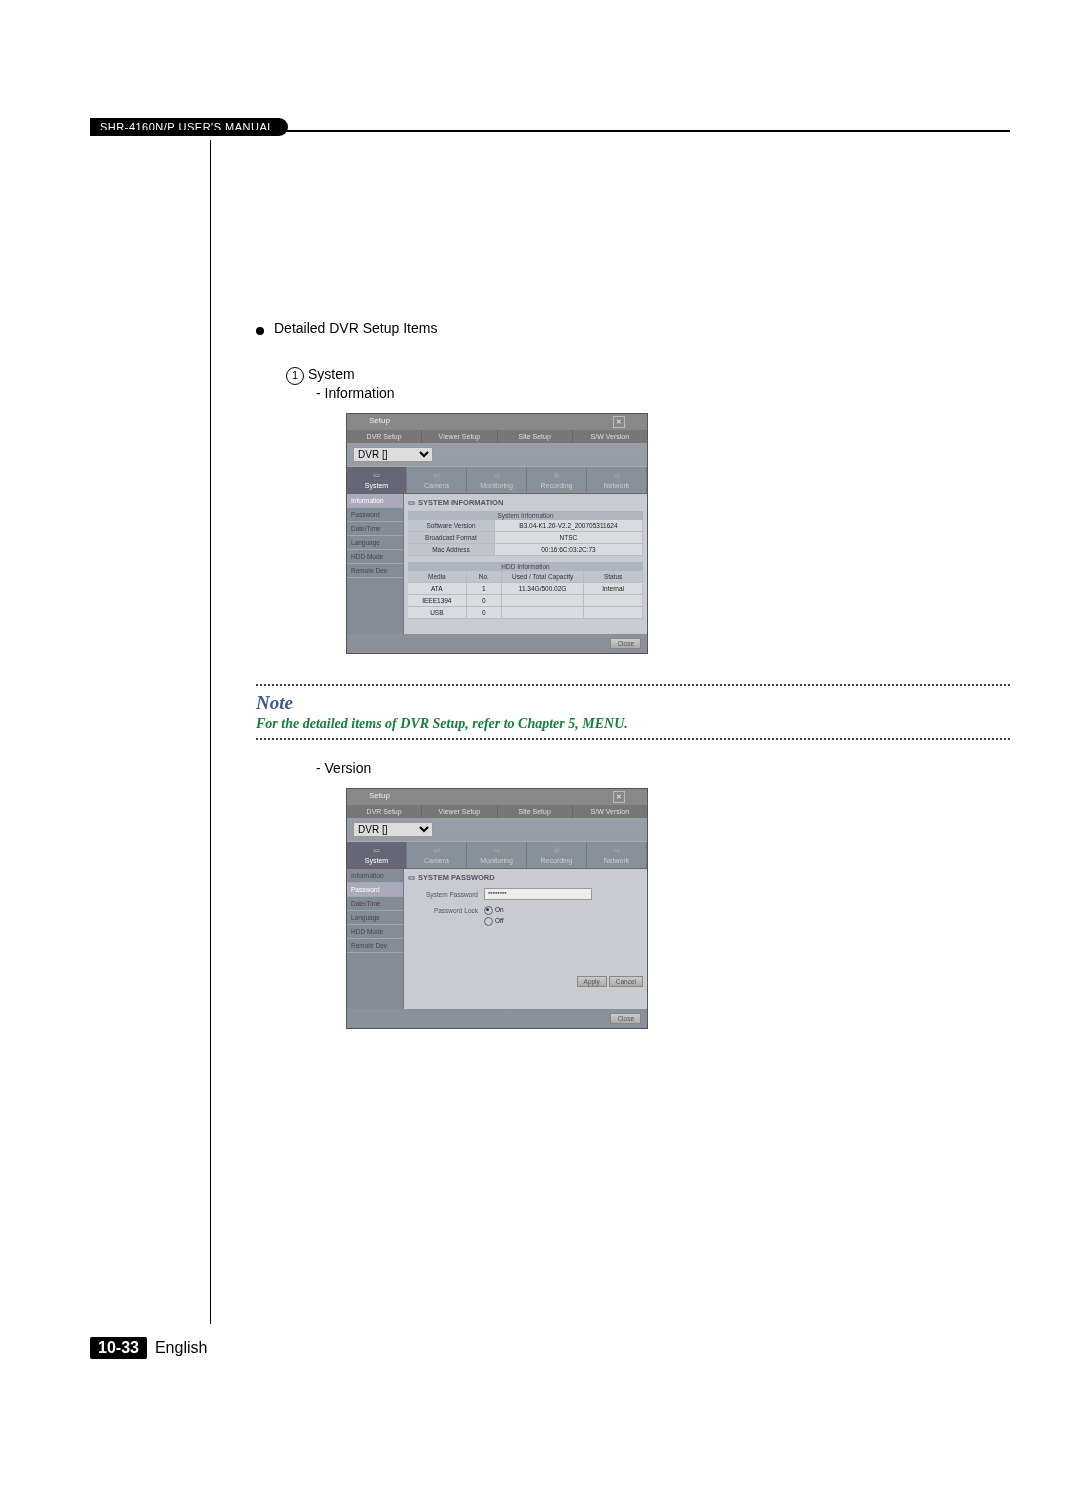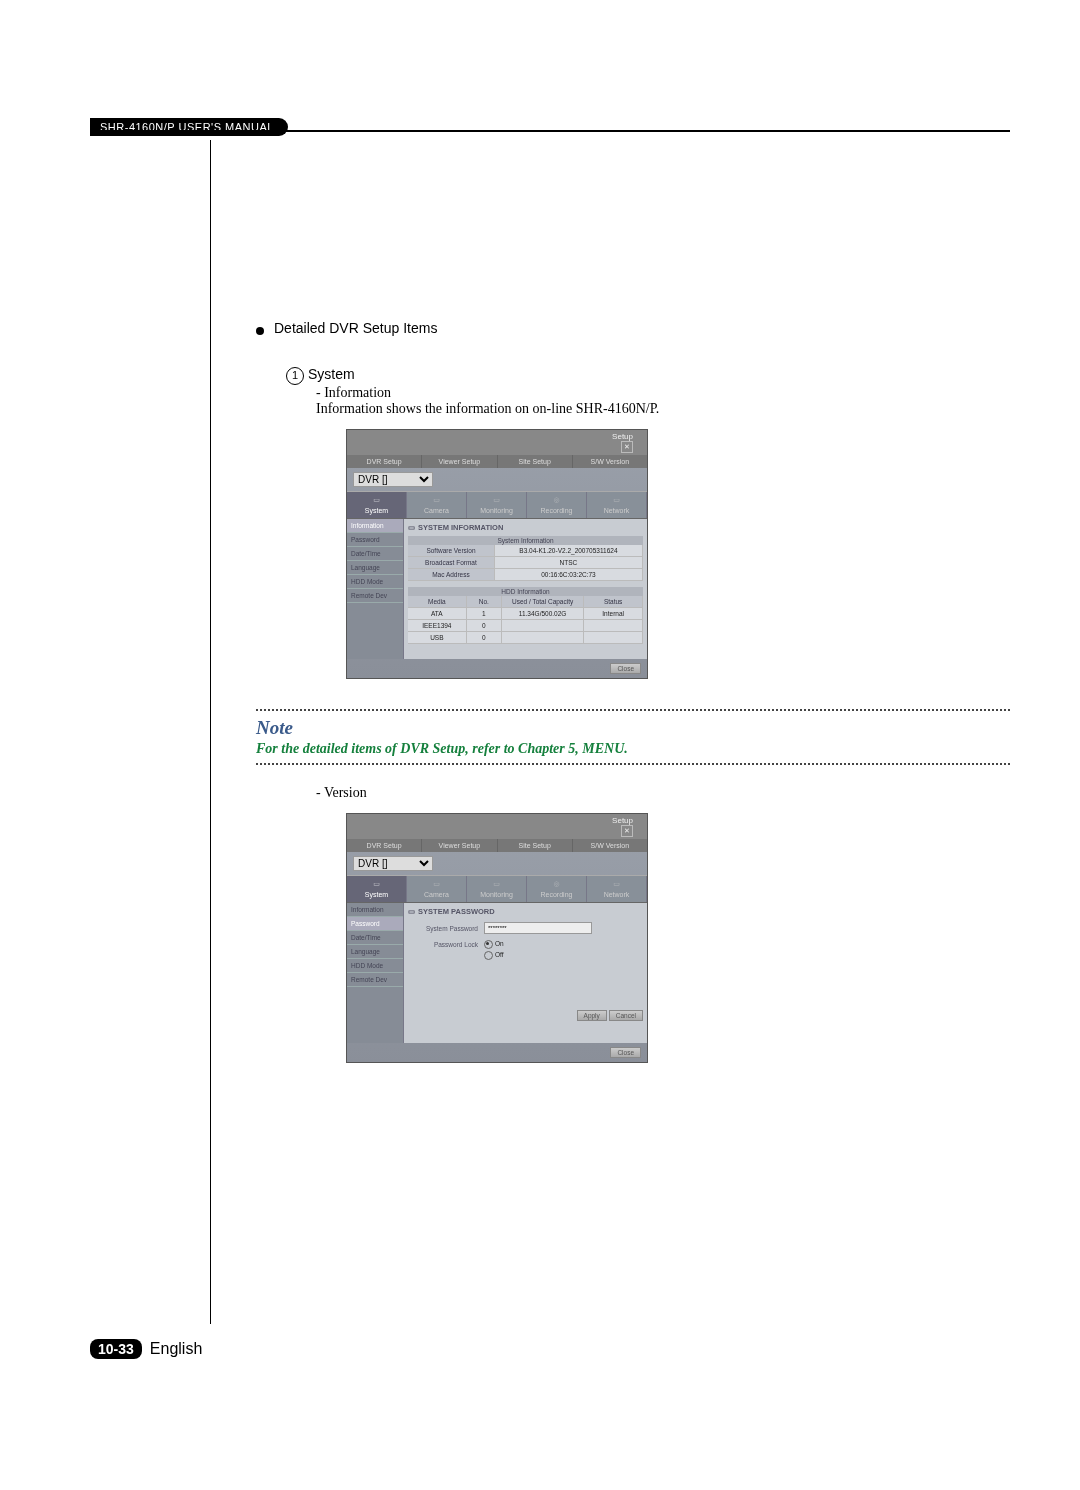--- a/index.html
+++ b/index.html
@@ -56,32 +56,32 @@
     width: 8px; height: 8px; background:#000; border-radius:50%;
     margin-top: 5px;
     flex-shrink:0;
   }
   .circled-num {
     display:inline-block;
     width:16px;height:16px;border:1px solid #000;border-radius:50%;
     text-align:center;line-height:14px;font-size:11px;margin-right:4px;
   }
   .indent1 { padding-left: 30px; margin-top: 30px; }
-  .indent2 { padding-left: 60px; font-family: Liberation Serif, serif; }
+  .indent2 { padding-left: 60px; }
   .screenshot-box {
     margin: 12px 0 30px 90px;
     width: 300px;
     background: linear-gradient(#9aa0aa,#8a8f99);
     border: 1px solid #555;
     font-size: 7px;
     color:#222;
   }
   .sb-titlebar {
-    background:#888;color:#eee;padding:2px 14px;display:flex;
-    justify-content:space-between;align-items:flex-end;font-size:8px;flex-direction:column;
+    background:#888;color:#eee;padding:2px 22px;display:flex;
+    justify-content:space-between;align-items:flex-start;font-size:8px;
   }
   .sb-close{border:1px solid #bbb;width:10px;height:10px;display:flex;
     align-items:center;justify-content:center;font-size:7px;}
   .sb-tabs {
     display:flex;background:#777;color:#ddd;font-size:7px;
   }
   .sb-tab{flex:1;padding:3px 4px;text-align:center;border-right:1px solid #666;
     display:flex;align-items:center;justify-content:center;gap:2px;}
   .sb-tab:last-child{border-right:none;}
   .sb-dvrsel{padding:4px 6px;}
@@ -127,22 +127,22 @@
     font-size:19px;color:#3a5a8a;margin-bottom:2px;
   }
   .note-body{
     font-family:Liberation Serif, serif;font-style:italic;font-weight:bold;
     font-size:14px;color:#15803d;
   }
   .footer{
     position:absolute;left:90px;bottom:55px;display:flex;align-items:center;gap:8px;
   }
   .footer-badge{
-    background:#000;color:#fff;font-size:14px;font-weight:bold;
-    border-radius:8px;padding:2px 8px;
+    background:#000;color:#fff;font-size:16px;font-weight:bold;
+    border-radius:2px;padding:2px 8px;
   }
   .footer-text{font-size:16px;}
 </style>
 </head>
 <body>
 
 <div class="page">
 
   <div class="header-pill">SHR-4160N/P USER'S MANUAL</div>
   <div class="header-bar"></div>
@@ -152,21 +152,20 @@
     <div class="bullet-row">
       <span class="bullet-dot"></span>
       <span>Detailed DVR Setup Items</span>
     </div>
 
     <div class="indent1">
       <span class="circled-num">1</span><span>System</span>
     </div>
 
     <div class="indent2">- Information</div>
-    <div class="indent2">Information shows the information on on-line SHR-4160N/P.</div>
 
     <div class="screenshot-box">
       <div class="sb-titlebar">
         <span>Setup</span>
         <span class="sb-close">✕</span>
       </div>
       <div class="sb-tabs">
         <div class="sb-tab">DVR Setup</div>
         <div class="sb-tab">Viewer Setup</div>
         <div class="sb-tab">Site Setup</div>

